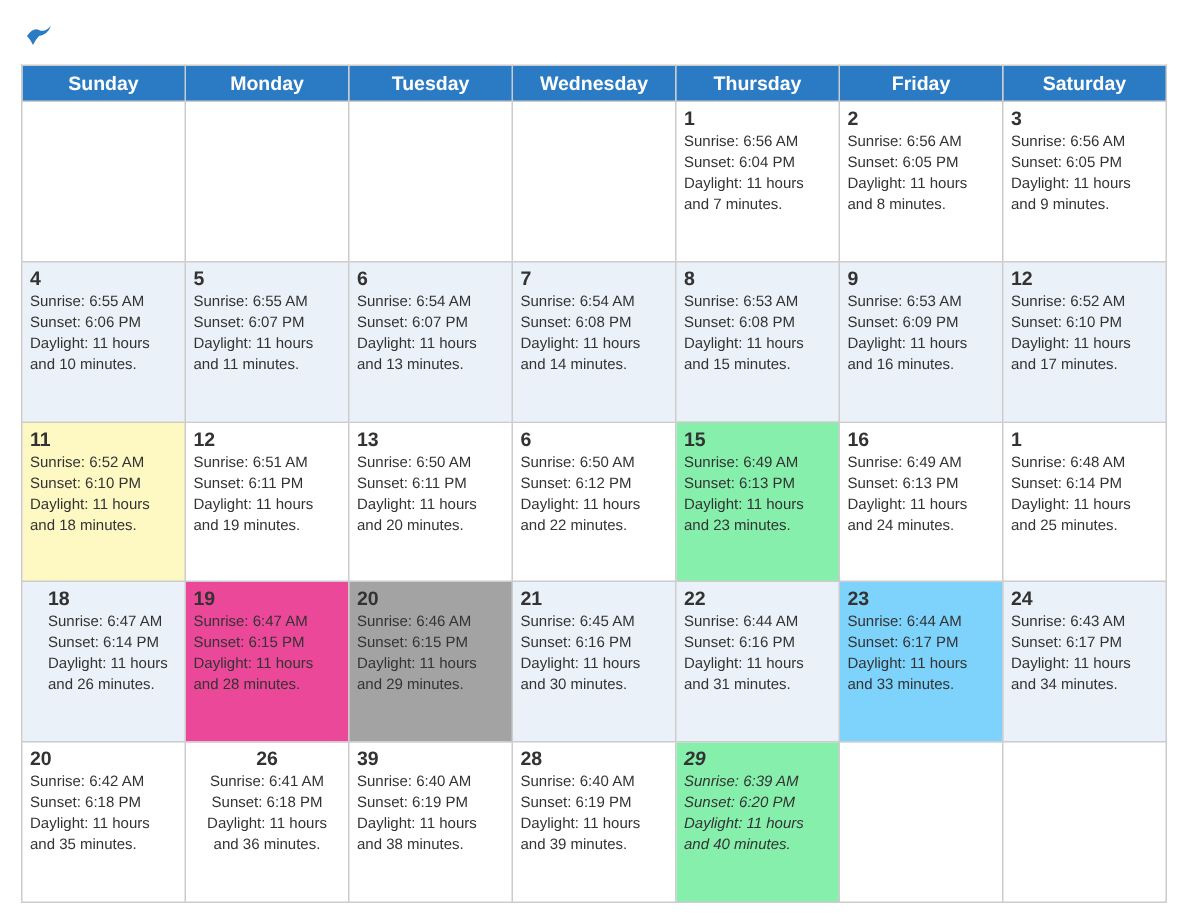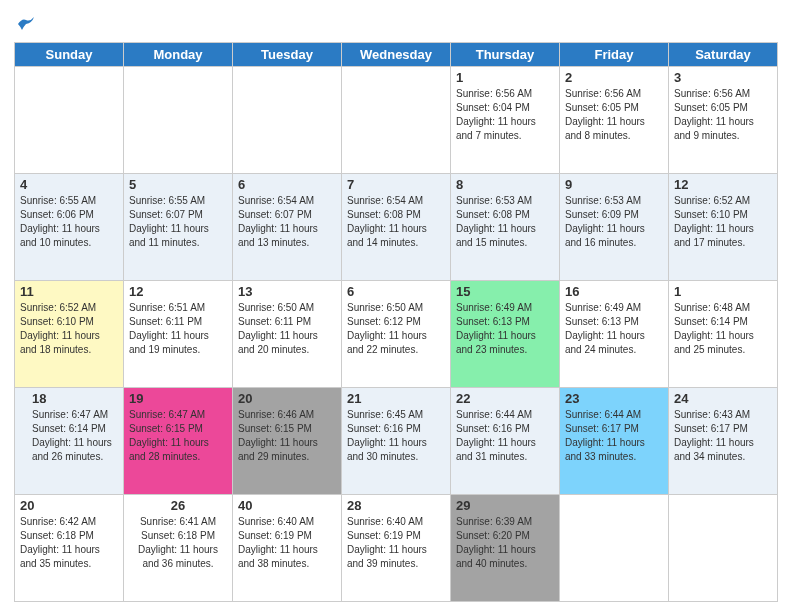--- a/index.html
+++ b/index.html
@@ -239,28 +239,28 @@
         <tr>
           <td style="background-color: rgb(255, 255, 255);">
             <span class="day-num">20</span>
             <div class="day-info">Sunrise: 6:42 AM<br>Sunset: 6:18 PM<br>Daylight: 11 hours and 35 minutes.</div>
           </td>
           <td style="background-color: rgb(255, 255, 255); text-align: center;">
             <span class="day-num">26</span>
             <div class="day-info">Sunrise: 6:41 AM<br>Sunset: 6:18 PM<br>Daylight: 11 hours and 36 minutes.</div>
           </td>
           <td style="background-color: rgb(255, 255, 255);">
-            <span class="day-num">40</span>
+            <span class="day-num">39</span>
             <div class="day-info">Sunrise: 6:40 AM<br>Sunset: 6:19 PM<br>Daylight: 11 hours and 38 minutes.</div>
           </td>
           <td style="background-color: rgb(255, 255, 255);">
             <span class="day-num">28</span>
             <div class="day-info">Sunrise: 6:40 AM<br>Sunset: 6:19 PM<br>Daylight: 11 hours and 39 minutes.</div>
           </td>
-          <td style="background-color: #a3a3a3;">
+          <td style="background-color: #86efac; font-style: italic;">
             <span class="day-num">29</span>
             <div class="day-info">Sunrise: 6:39 AM<br>Sunset: 6:20 PM<br>Daylight: 11 hours and 40 minutes.</div>
           </td>
           <td style="background-color: rgb(255, 255, 255);"></td>
           <td style="background-color: rgb(255, 255, 255);"></td>
         </tr>
       </tbody>
   </table>
 </div>
 

